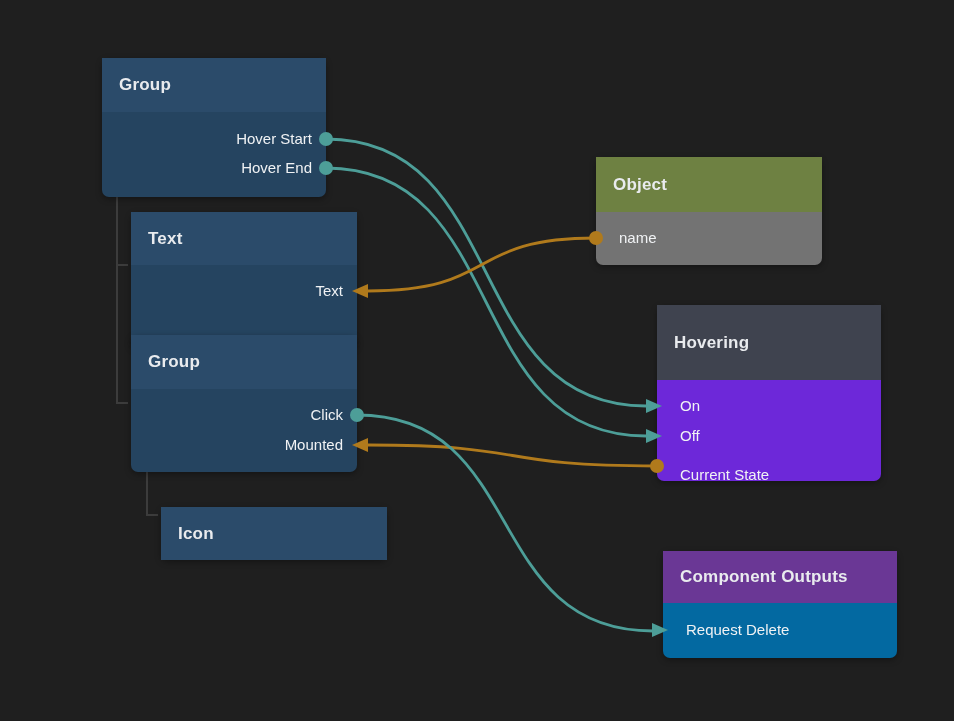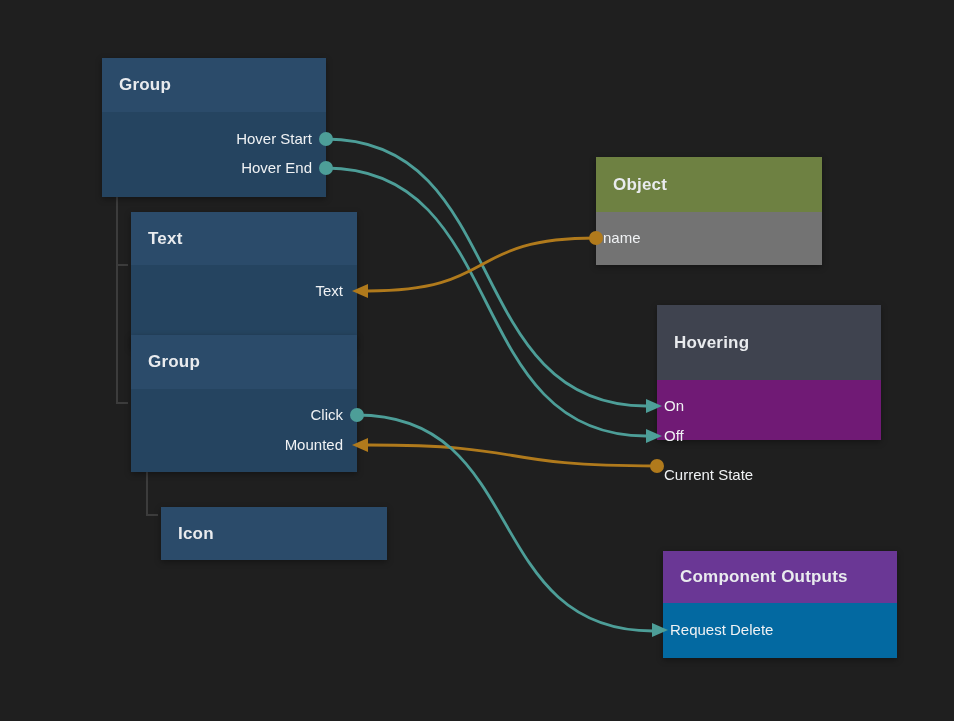--- a/index.html
+++ b/index.html
@@ -19,20 +19,21 @@
     position: absolute;
     left: 0; top: 0;
     pointer-events: none;
   }
   #connector-layer { z-index: 1; }
   #wire-layer { z-index: 3; }
   .node {
     position: absolute;
     z-index: 2;
     box-shadow: 0 2px 6px rgba(0,0,0,0.35);
+    border-radius: 7px;
   }
   .node-header {
     position: absolute;
     left: 0; top: 0; right: 0;
     display: flex;
     flex-direction: column;
     justify-content: center;
     padding-left: 17px;
     box-sizing: border-box;
   }
@@ -53,21 +54,21 @@
   }
   .port-label {
     position: absolute;
     height: 22px;
     line-height: 22px;
     font-size: 15px;
     color: #f0f2f4;
     white-space: nowrap;
   }
   .port-label.right { right: 14px; text-align: right; }
-  .port-label.left  { left: 7px;  text-align: left; }
+  .port-label.left  { left: 23px;  text-align: left; }
 </style>
 </head>
 <body>
 
 <div id="canvas" style="width: 954px; height: 721px; background: rgb(31, 31, 31);">
     <svg id="connector-layer" class="layer" width="954" height="721">
       <path d="M 117 197 V 265 H 128" fill="none" stroke="#3c3c3c" stroke-width="2"></path>
       <path d="M 117 265 V 403 H 128" fill="none" stroke="#3c3c3c" stroke-width="2"></path>
       <path d="M 147 472 V 515 H 158" fill="none" stroke="#3c3c3c" stroke-width="2"></path>
     </svg>
@@ -95,21 +96,21 @@
       <div class="node-header" style="height: 53px; background: rgb(43, 75, 106);">
         <div class="node-title">Icon</div>
       </div>
     </div>
     <div class="node" style="left: 596px; top: 157px; width: 226px; height: 108px; background: #737373;">
       <div class="node-header" style="height: 55px; background: rgb(110, 129, 66);">
         <div class="node-title">Object</div>
       </div>
       <div class="port-label left" style="top: 70px;">name</div>
     </div>
-    <div class="node" style="left: 657px; top: 305px; width: 224px; height: 135px; background: #701a75;">
+    <div class="node" style="left: 657px; top: 305px; width: 224px; height: 176px; background: #6d28d9;">
       <div class="node-header" style="height: 75px; background: rgb(63, 67, 79);">
         <div class="node-title">Hovering</div>
       </div>
       <div class="port-label left" style="top: 90px;">On</div>
       <div class="port-label left" style="top: 120px;">Off</div>
       <div class="port-label left" style="top: 150px; margin-top: 9px;">Current State</div>
     </div>
     <div class="node" style="left: 663px; top: 551px; width: 234px; height: 107px; background: #0369a1;">
       <div class="node-header" style="height: 52px; background: rgb(106, 55, 149);">
         <div class="node-title">Component Outputs</div>

